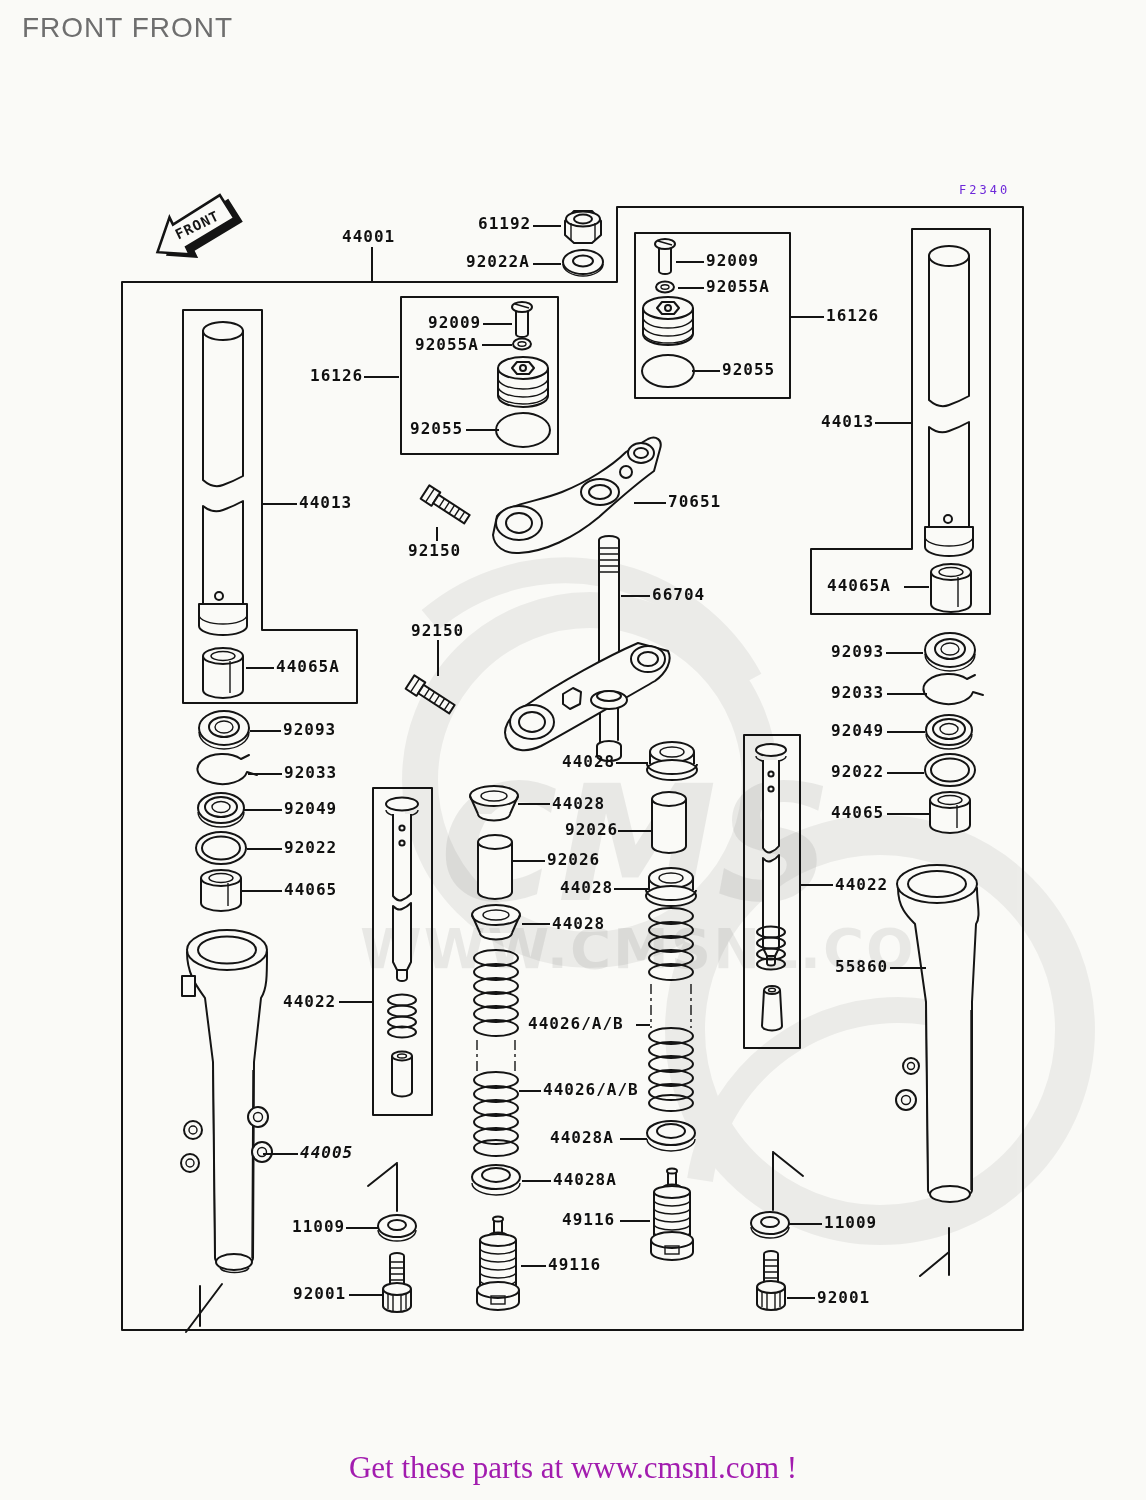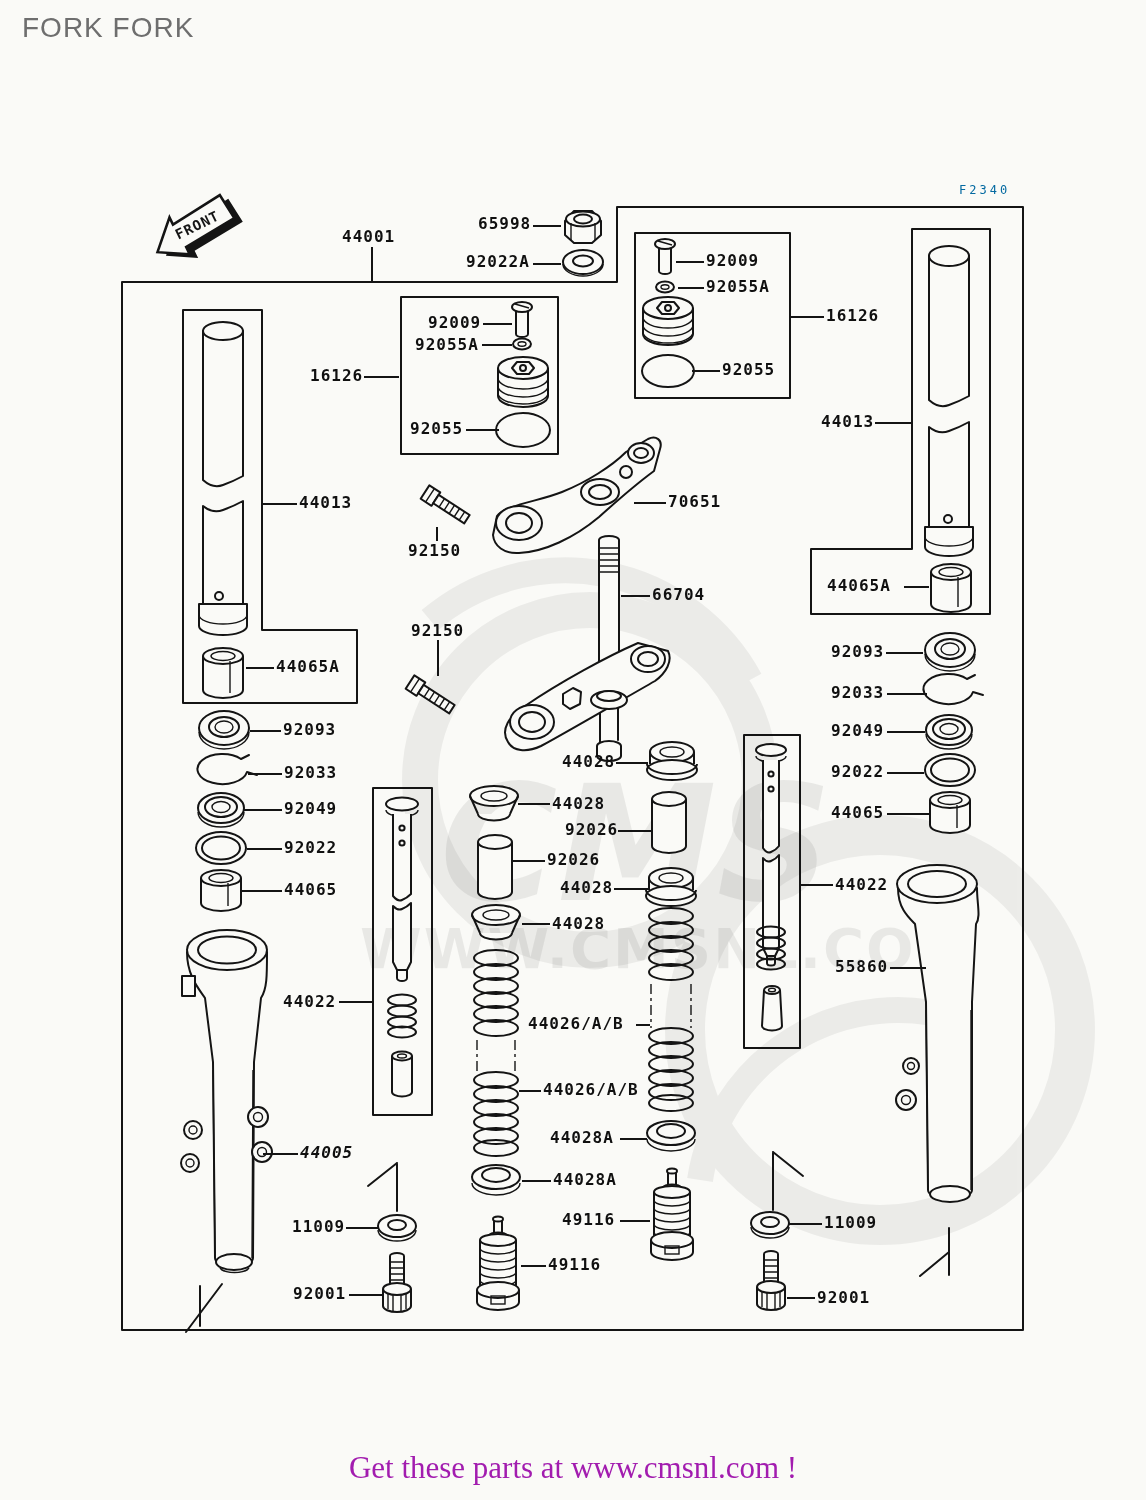--- a/index.html
+++ b/index.html
@@ -1,39 +1,39 @@
 <!DOCTYPE html>
 <html><head>
 <meta charset="utf-8">
 <style>
   html,body{margin:0;padding:0;background:#fff;}
   .page{position:relative;width:1146px;height:1500px;background:#fafaf7;overflow:hidden;
         font-family:"Liberation Sans",sans-serif;}
   .page-title{position:absolute;left:22px;top:12px;font-size:28px;color:#6e6e6e;
         letter-spacing:1px;font-family:"Liberation Sans",sans-serif;}
   .diagram-code{position:absolute;left:959px;top:183px;font:12px "DejaVu Sans Mono",monospace;
-        letter-spacing:3px;color:#0369a1;}
+        letter-spacing:3px;color:#6d28d9;}
   .footer{position:absolute;left:0;right:0;top:1450px;text-align:center;font-size:31px;
         color:#a21caf;font-family:Liberation Serif, serif;}
   svg.art{position:absolute;left:0;top:0;}
   .ln{fill:none;stroke:#141414;stroke-width:2;stroke-linecap:round;stroke-linejoin:round;}
   .wf{fill:#fafaf7;stroke:#141414;stroke-width:2;stroke-linejoin:round;}
   .thin{fill:none;stroke:#141414;stroke-width:1.4;}
   .wm{fill:rgba(0,0,0,0.07);font-family:"DejaVu Sans",sans-serif;font-weight:bold;}
   .plabel{position:absolute;font:bold 16px "DejaVu Sans Mono",monospace;letter-spacing:1px;
         color:#101010;white-space:nowrap;line-height:16px;}
   .leader{position:absolute;background:#141414;}
   #labels-layer{position:absolute;left:0;top:0;width:1146px;height:1500px;}
 </style>
 </head>
 <body>
 
 <div class="page">
 
-  <div class="page-title">FORK FORK</div>
+  <div class="page-title">FRONT FRONT</div>
   <div class="diagram-code">F2340</div>
 
   <svg class="art" width="1146" height="1500" viewBox="0 0 1146 1500">
 
     <g opacity="0.055">
       <circle cx="590" cy="780" r="170" fill="none" stroke="#000" stroke-width="36"></circle>
       <circle cx="880" cy="1030" r="195" fill="none" stroke="#000" stroke-width="40"></circle>
       <path d="M430,620 a210,210 0 0 1 320,60 M700,1180 a200,200 0 0 1 260,-160" fill="none" stroke="#000" stroke-width="26"></path>
     </g>
     <text class="wm" x="440" y="900" font-size="160" font-style="italic">CMS</text>
@@ -420,21 +420,21 @@
 
     <path class="ln" d="M186,1332 L222,1284 M200,1286 V1326"></path>
     <path class="ln" d="M368,1186 L397,1163 M397,1163 V1211"></path>
     <path class="ln" d="M773,1152 L803,1176 M773,1152 V1210"></path>
     <path class="ln" d="M920,1276 L949,1252 M949,1228 V1275"></path>
   </svg>
 
   <div id="labels-layer">
       <div class="plabel" style="left: 342px; top: 229px;">44001</div>
       <div class="leader" style="left: 371px; top: 247px; width: 2px; height: 34px;"></div>
-      <div class="plabel" style="left: 478px; top: 216px;">65998</div>
+      <div class="plabel" style="left: 478px; top: 216px;">61192</div>
       <div class="leader" style="left: 533px; top: 225px; width: 28px; height: 2px;"></div>
       <div class="plabel" style="left: 466px; top: 254px;">92022A</div>
       <div class="leader" style="left: 533px; top: 263px; width: 28px; height: 2px;"></div>
       <div class="plabel" style="left: 428px; top: 315px;">92009</div>
       <div class="leader" style="left: 483px; top: 323px; width: 29px; height: 2px;"></div>
       <div class="plabel" style="left: 415px; top: 337px;">92055A</div>
       <div class="leader" style="left: 482px; top: 344px; width: 30px; height: 2px;"></div>
       <div class="plabel" style="left: 310px; top: 368px;">16126</div>
       <div class="leader" style="left: 364px; top: 376px; width: 35px; height: 2px;"></div>
       <div class="plabel" style="left: 410px; top: 421px;">92055</div>

